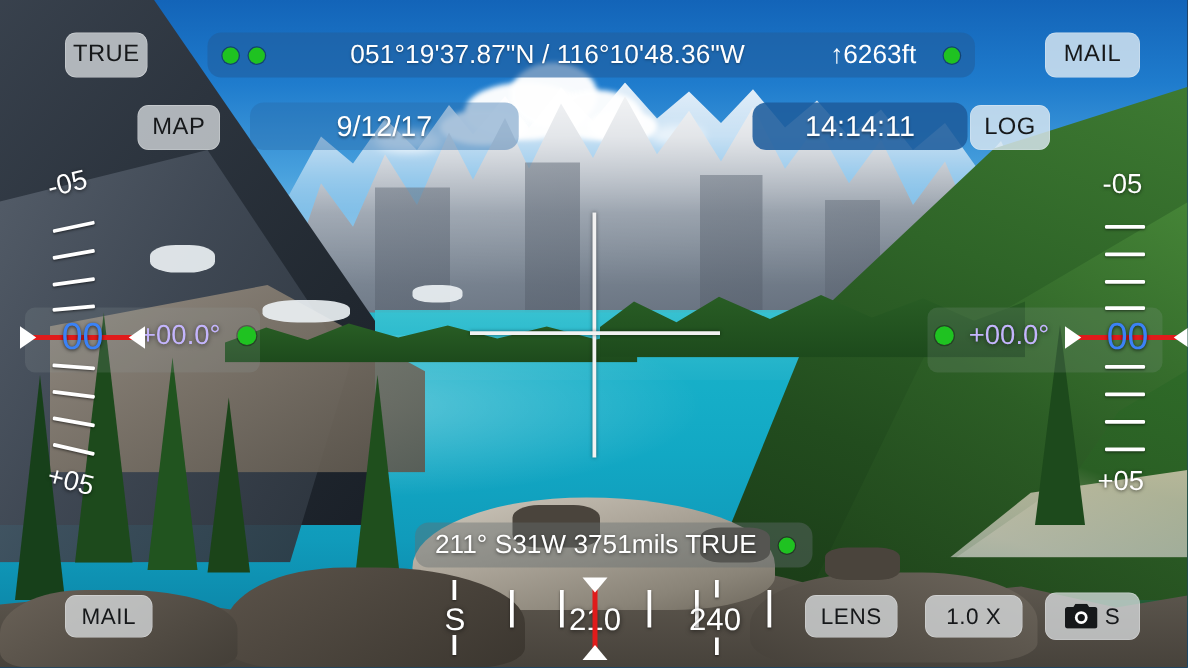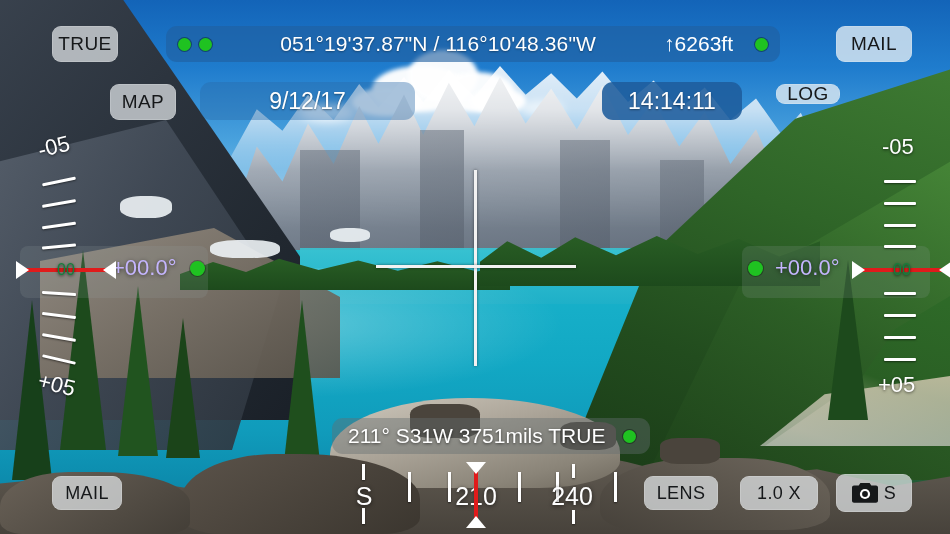--- a/index.html
+++ b/index.html
@@ -200,40 +200,40 @@
   #coord-bar .alt{font-size:21px;}
 
   
   #date-bar{
     left:200px;top:82px;width:215px;height:38px;
     justify-content:center;font-size:23px;
     text-shadow:0 1px 2px rgba(0,0,0,.4);
     background:rgba(40,104,168,.40);
   }
   #time-bar{
-    left:602px;top:82px;width:140px;height:38px;
+    left:602px;top:82px;width:172px;height:38px;
     justify-content:center;font-size:23px;
     text-shadow:0 1px 2px rgba(0,0,0,.4);
   }
 
   
   #bearing-bar{
     left:332px;top:418px;width:318px;height:36px;
     padding:0 14px 0 16px;box-sizing:border-box;
     font-size:21px;gap:10px;
     background:rgba(100,110,112,.42);
     text-shadow:0 1px 3px rgba(0,0,0,.55);
   }
   #bearing-bar .bt{flex:1;}
 
   
   #pref-btn{left:52px;top:26px;width:66px;height:36px;}
   #map-btn{left:110px;top:84px;width:66px;height:36px;text-align:center;}
   #mail-btn{left:836px;top:26px;width:76px;height:36px;}
-  #log-btn{left:776px;top:84px;width:64px;height:20px;}
+  #log-btn{left:776px;top:84px;width:64px;height:36px;}
 
   #zero-btn{left:52px;top:476px;width:70px;height:34px;font-size:18px;}
   #ab-btn{left:146px;top:476px;width:72px;height:34px;font-size:18px;}
   #cal-btn{left:240px;top:476px;width:70px;height:34px;font-size:18px;}
   #lens-btn{left:644px;top:476px;width:74px;height:34px;font-size:18px;}
   #zoom-btn{left:740px;top:476px;width:78px;height:34px;font-size:18px;}
   #shutter-btn{left:836px;top:474px;width:76px;height:38px;gap:6px;font-size:18px;}
   #shutter-btn svg{display:block;}
 
   
@@ -250,21 +250,21 @@
     white-space:nowrap;
   }
   .ladder .zero-row{
     position:absolute;left:-18px;top:117px;width:96px;height:26px;
     display:flex;align-items:center;justify-content:center;
   }
   .ladder .zero-row .redline{
     position:absolute;left:4px;right:4px;top:11px;height:4px;background:#e01b1b;
   }
   .ladder .zero-row .zv{
-    position:relative;color:#15803d;font-size:16px;z-index:2;
+    position:relative;color:#3b82f6;font-size:30px;z-index:2;
     text-shadow:0 1px 3px rgba(0,0,0,.7);
   }
   .tri{
     position:absolute;width:0;height:0;z-index:3;
     border-top:9px solid transparent;border-bottom:9px solid transparent;
   }
   .tri.r{border-left:13px solid #fff;}
   .tri.l{border-right:13px solid #fff;}
 
   .angle-read{

